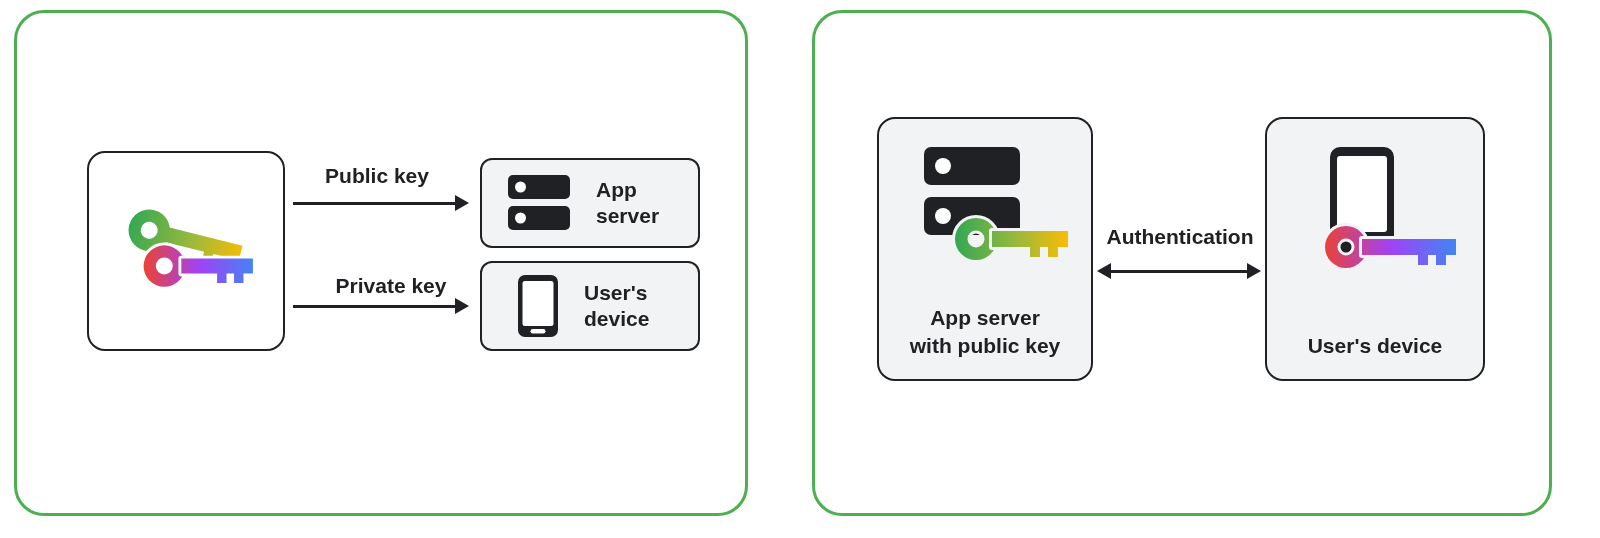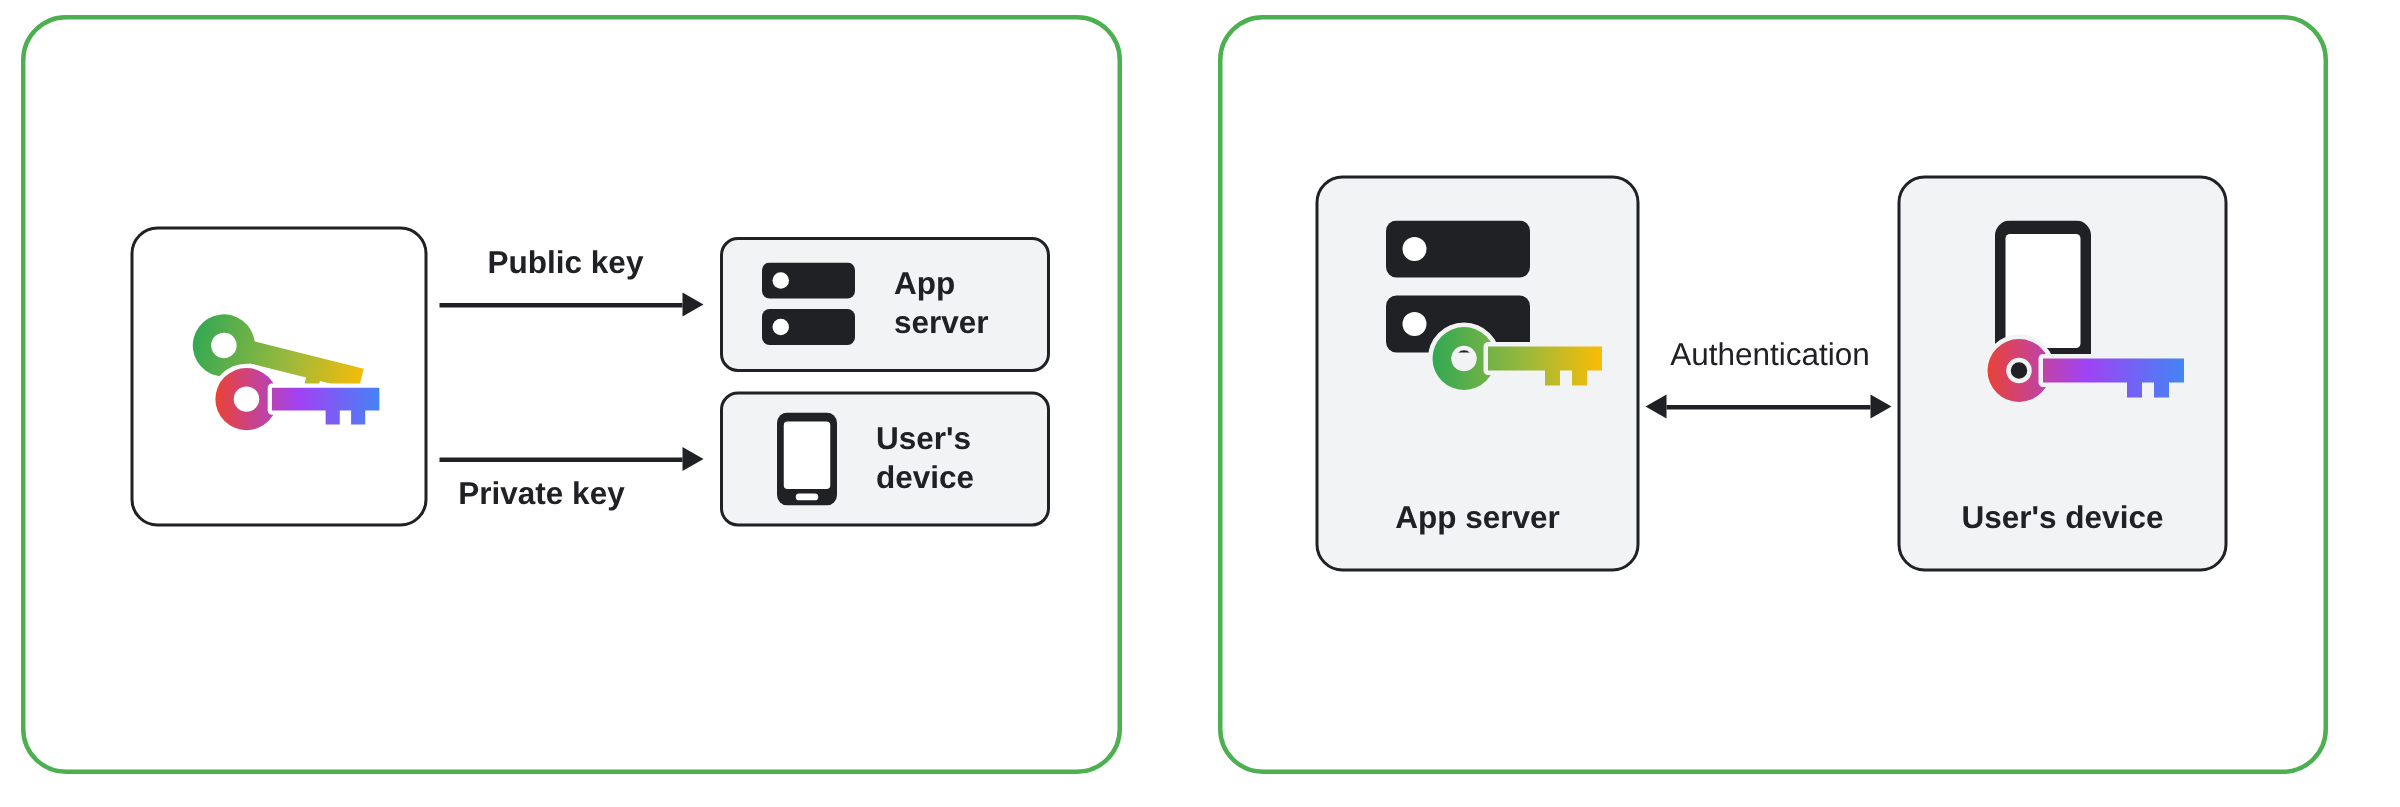--- a/index.html
+++ b/index.html
@@ -14,21 +14,21 @@
 
   .panel{position:absolute;border:3px solid var(--panel-border);border-radius:30px;background:var(--bg);}
   #panel-left{left:14px;top:10px;width:734px;height:506px;}
   #panel-right{left:812px;top:10px;width:740px;height:506px;}
 
   .passkey-box{position:absolute;left:70px;top:138px;width:198px;height:200px;border:2.5px solid var(--ink);
     border-radius:18px;background:#fff;display:flex;align-items:center;justify-content:center;}
 
   .flow-label{position:absolute;font-size:21px;font-weight:600;text-align:center;line-height:1.2;}
   #flow1-label{left:270px;top:150px;width:180px;}
-  #flow2-label{left:254px;top:260px;width:180px;margin-top:44px;}
+  #flow2-label{left:284px;top:260px;width:180px;}
 
   .arrow{position:absolute;display:flex;align-items:center;height:16px;}
   .arrow .line{flex:1;height:3px;background:var(--ink);}
   .head{width:0;height:0;border-top:8px solid transparent;border-bottom:8px solid transparent;}
   .head.right{border-left:14px solid var(--ink);}
   .head.left{border-right:14px solid var(--ink);}
   #flow1-arrow{left:276px;top:182px;width:176px;}
   #flow2-arrow{left:276px;top:285px;width:176px;}
   #auth-arrow{left:282px;top:250px;width:164px;}
 
@@ -40,21 +40,21 @@
 
   .node-big{position:absolute;width:216px;height:264px;border:2.5px solid var(--ink);border-radius:18px;
     background:var(--node-fill);display:flex;flex-direction:column;align-items:center;
     justify-content:space-between;padding:28px 8px 20px;}
   #node-server-key{left:62px;top:104px;}
   #node-device-key{left:450px;top:104px;width:220px;}
   .node-big .node-text{font-size:21px;font-weight:600;line-height:1.3;text-align:center;}
   .node-big .node-text span{display:block;}
 
   #auth-label{position:absolute;left:270px;top:212px;width:190px;text-align:center;
-    font-size:21px;font-weight:400;}
+    font-size:21px;font-weight:700;}
 </style>
 </head>
 <body>
 
 <div class="canvas">
 
   <section class="panel" id="panel-left">
 
     <div class="passkey-box">
       <svg width="142" height="98" viewBox="0 0 150 104" aria-hidden="true">
@@ -130,20 +130,21 @@
           <rect x="24" y="50" width="96" height="38" rx="7" fill="#202124"></rect>
           <circle cx="43" cy="69" r="8" fill="#fff"></circle>
         </g>
         <g stroke="#F1F3F4" stroke-width="6" stroke-linejoin="round" paint-order="stroke">
           <path fill="url(#gyB)" fill-rule="evenodd" d="M76 71a21 21 0 1 0 0 42a21 21 0 1 0 0-42Z M76 83.5a8.5 8.5 0 1 0 0 17a8.5 8.5 0 1 0 0-17Z"></path>
           <path fill="url(#gyB)" d="M92 84H168V100H158V110H148V100H140V110H130V100H92Z"></path>
         </g>
       </svg>
       <div class="node-text">
         <span>App server</span>
+        <span>with public key</span>
       </div>
     </div>
 
     <div id="auth-label">Authentication</div>
     <div class="arrow" id="auth-arrow">
       <span class="head left"></span>
       <span class="line"></span>
       <span class="head right"></span>
     </div>
 

